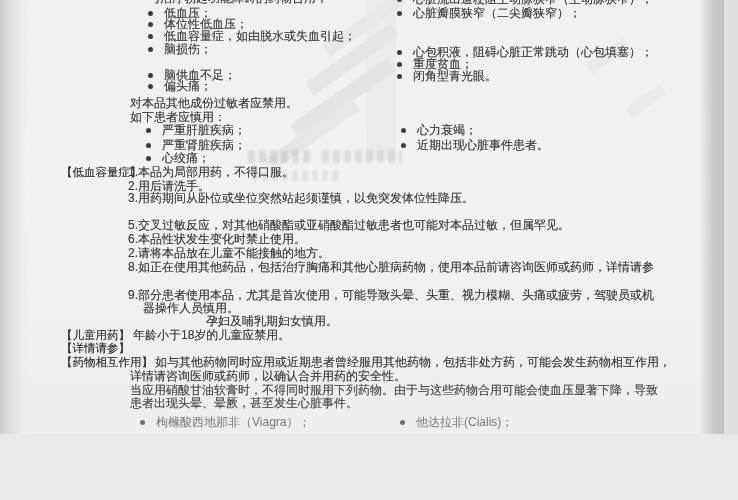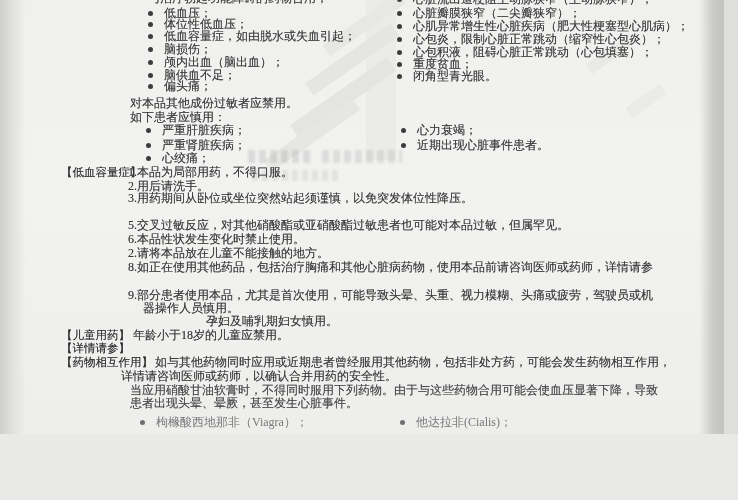--- a/index.html
+++ b/index.html
@@ -1,19 +1,19 @@
 <!DOCTYPE html>
 <html><head>
 <meta charset="utf-8">
 <style>
   html,body{margin:0;padding:0;background:#e9e9e8;}
   #screen{
     position:relative;width:738px;height:434px;overflow:hidden;
     background:linear-gradient(180deg,#f0f0ef 0%,#f2f2f1 45%,#eeeeed 96%);
-    font-family:Liberation Serif, serif;
+    font-family:Liberation Sans, sans-serif;
   }
   
   .edge-left{position:absolute;left:0;top:0;width:26px;height:478px;
     background:linear-gradient(90deg,#cfcfce 0%,#dededd 40%,rgba(240,240,239,0) 100%);}
   .edge-right-band{position:absolute;left:699px;top:0;width:25px;height:478px;
     background:linear-gradient(90deg,rgba(240,240,239,0) 0%,#cbcbca 55%,#c2c2c1 100%);}
   .edge-right-outer{position:absolute;left:724px;top:0;width:14px;height:478px;background:#dededd;}
   .paper-bottom-line{position:absolute;left:0;top:476px;width:738px;height:3px;background:#c6c6c5;}
   .bottom-band{position:absolute;left:0;top:479px;width:738px;height:21px;
     background:linear-gradient(180deg,#e2e2e1 0%,#e7e7e6 60%,#e4e4e3 100%);}
@@ -83,44 +83,32 @@
       <span>体位性低血压；</span>
     </div>
   <div class="ln li" style="left:148px;top:30px">
       <span class="dot"></span>
       <span>低血容量症，如由脱水或失血引起；</span>
     </div>
   <div class="ln li" style="left:148px;top:43px">
       <span class="dot"></span>
       <span>脑损伤；</span>
     </div>
-  <div class="ln li" style="left:148px;top:56px">
-      <span class="dot"></span>
-      <span>颅内出血（脑出血）；</span>
-    </div>
   <div class="ln li" style="left:148px;top:69px">
       <span class="dot"></span>
       <span>脑供血不足；</span>
     </div>
   <div class="ln li" style="left:148px;top:80px">
       <span class="dot"></span>
       <span>偏头痛；</span>
     </div>
 
   <div class="ln li" style="left:397px;top:7px">
       <span class="dot"></span>
       <span>心脏瓣膜狭窄（二尖瓣狭窄）；</span>
-    </div>
-  <div class="ln li" style="left:397px;top:20px">
-      <span class="dot"></span>
-      <span>心肌异常增生性心脏疾病（肥大性梗塞型心肌病）；</span>
-    </div>
-  <div class="ln li" style="left:397px;top:33px">
-      <span class="dot"></span>
-      <span>心包炎，限制心脏正常跳动（缩窄性心包炎）；</span>
     </div>
   <div class="ln li" style="left:397px;top:46px">
       <span class="dot"></span>
       <span>心包积液，阻碍心脏正常跳动（心包填塞）；</span>
     </div>
   <div class="ln li" style="left:397px;top:58px">
       <span class="dot"></span>
       <span>重度贫血；</span>
     </div>
   <div class="ln li" style="left:397px;top:70px">
@@ -163,21 +151,21 @@
   <div class="ln" style="left:128px;top:289px">9.部分患者使用本品，尤其是首次使用，可能导致头晕、头重、视力模糊、头痛或疲劳，驾驶员或机</div>
   <div class="ln" style="left:143px;top:302px">器操作人员慎用。</div>
 
   <div class="ln" style="left:206px;top:315px">孕妇及哺乳期妇女慎用。</div>
   <div class="ln hd" style="left:61px;top:329px">【儿童用药】</div>
   <div class="ln" style="left:133px;top:329px">年龄小于18岁的儿童应禁用。</div>
   <div class="ln hd" style="left:61px;top:342px">【详情请参】</div>
 
   <div class="ln hd" style="left:61px;top:356px">【药物相互作用】</div>
   <div class="ln" style="left:155px;top:356px">如与其他药物同时应用或近期患者曾经服用其他药物，包括非处方药，可能会发生药物相互作用，</div>
-  <div class="ln" style="left:121px;top:370px">详情请咨询医师或药师，以确认合并用药的安全性。</div>
+  <div class="ln" style="left:130px;top:370px">详情请咨询医师或药师，以确认合并用药的安全性。</div>
   <div class="ln soft" style="left:130px;top:384px">当应用硝酸甘油软膏时，不得同时服用下列药物。由于与这些药物合用可能会使血压显著下降，导致</div>
   <div class="ln soft" style="left:130px;top:397px">患者出现头晕、晕厥，甚至发生心脏事件。</div>
 
   <div class="ln li faded" style="left:140px;top:416px">
     <span class="dot" style="background:#6f6f6f"></span>
     <span>枸橼酸西地那非（Viagra）；</span>
   </div>
   <div class="ln li faded" style="left:400px;top:416px">
     <span class="dot" style="background:#6f6f6f"></span>
     <span>他达拉非(Cialis)；</span>

